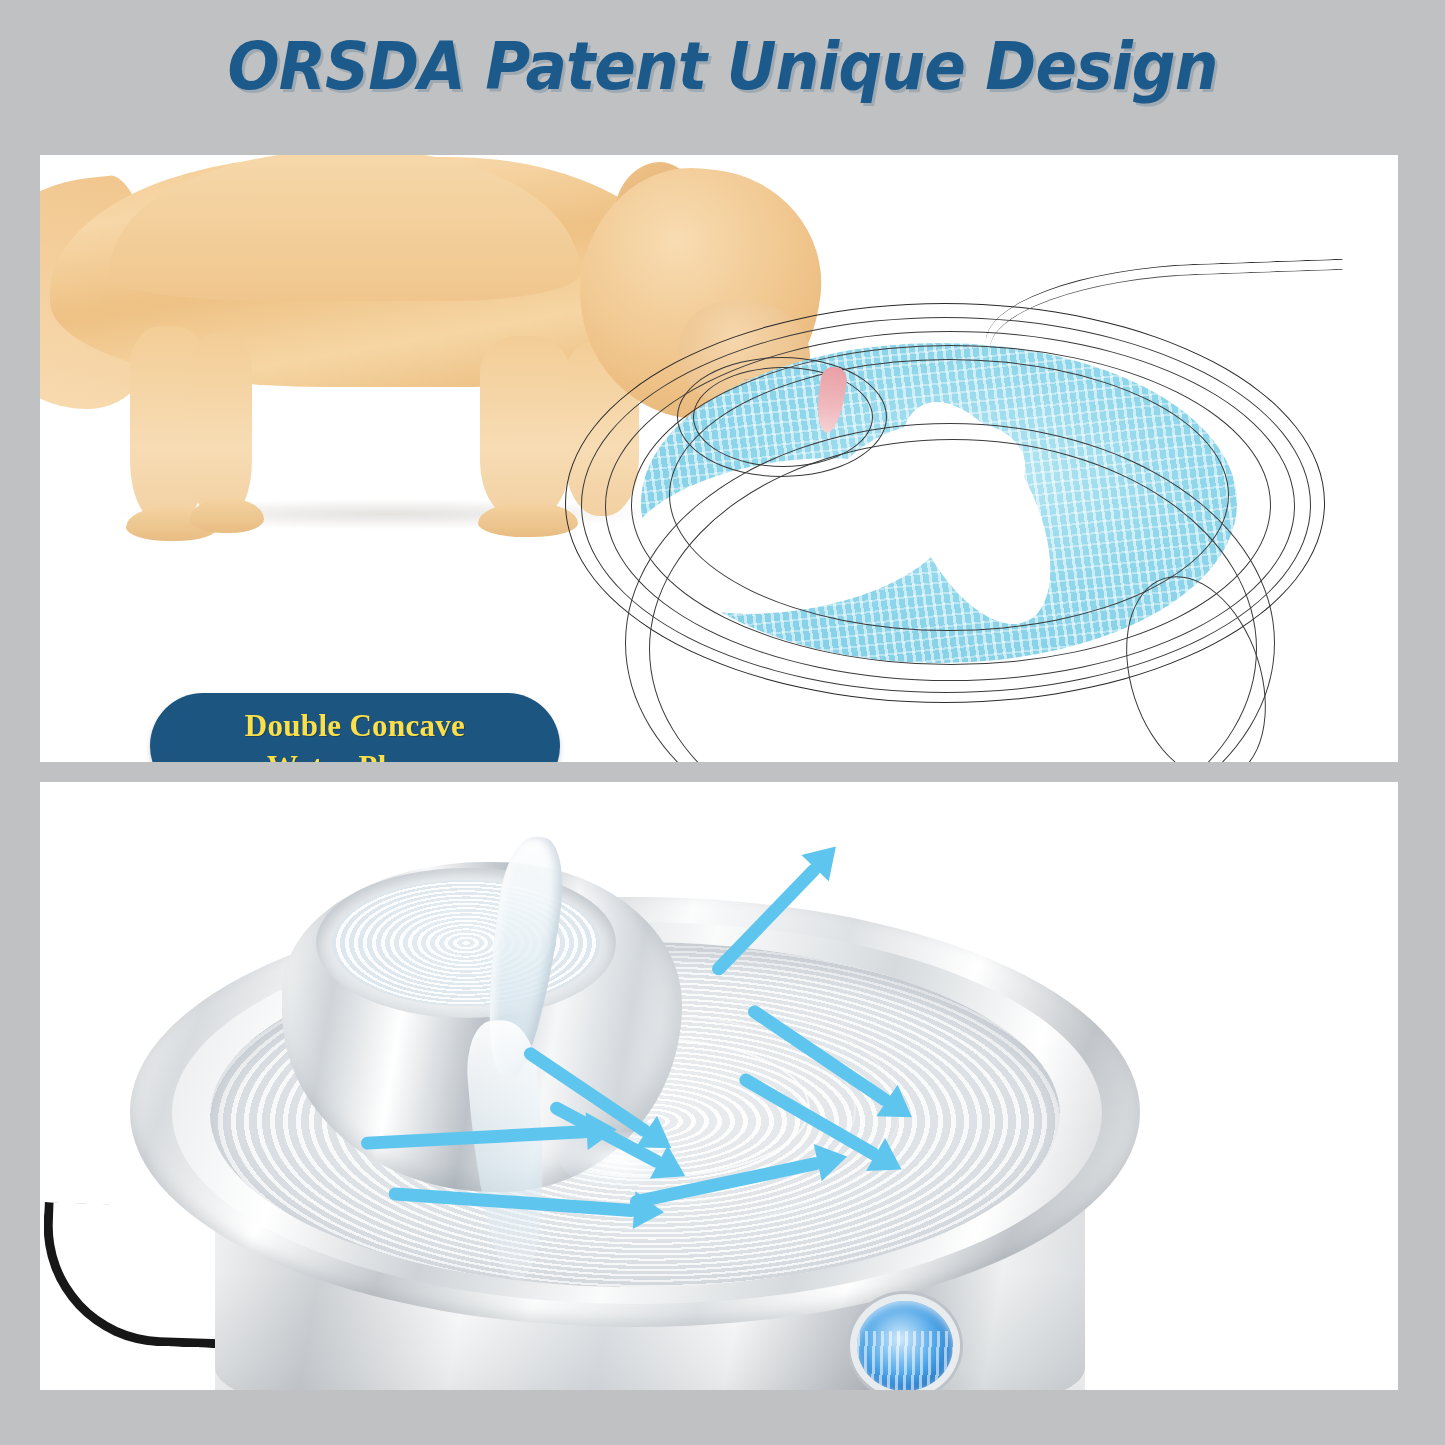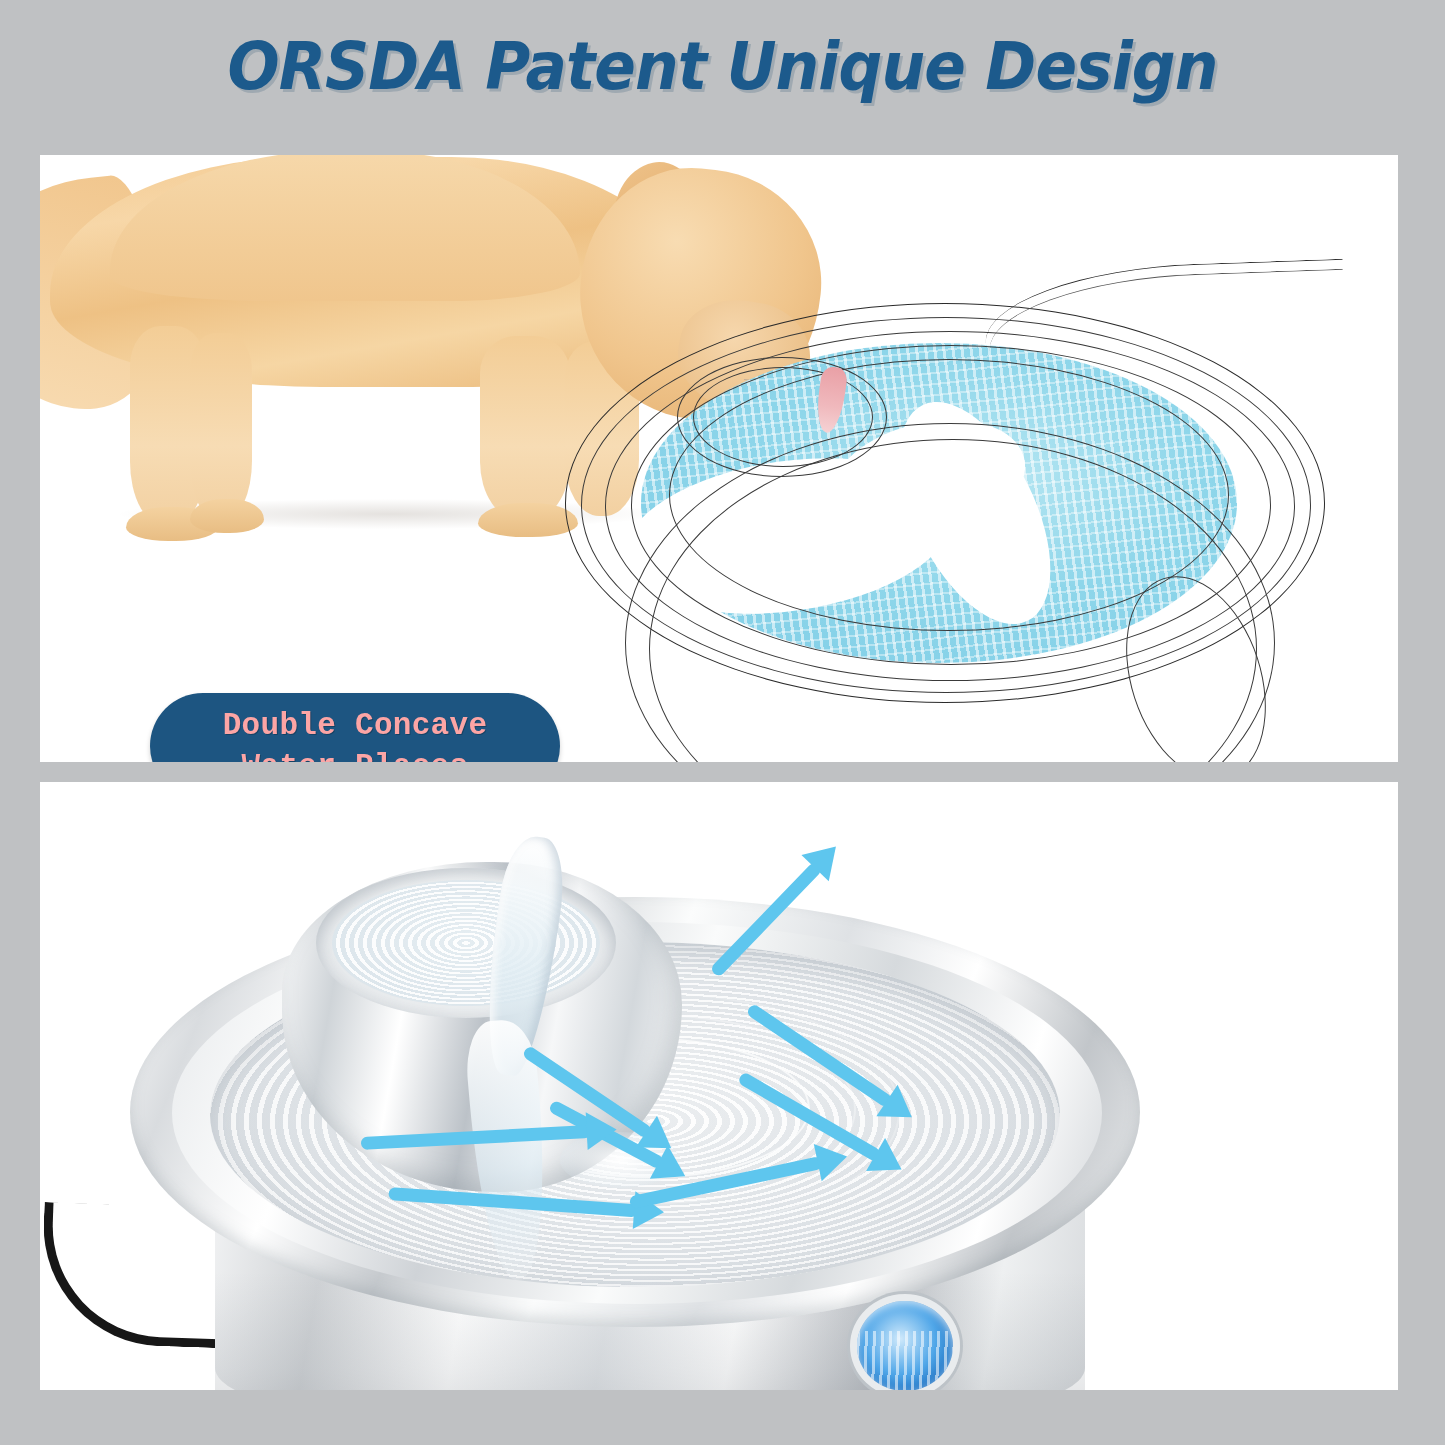--- a/index.html
+++ b/index.html
@@ -125,22 +125,22 @@
   }
   .water-notch {
     position:absolute; background:#ffffff; border-radius:50%;
   }
 
   
   .badge {
     position:absolute;
     background:#1d5581;
     border-radius:999px;
-    color:#fca5a5;
-    font-family:Liberation Mono, monospace;
+    color:#fde047;
+    font-family:Liberation Serif, serif;
     font-weight:700;
     text-align:center;
     display:flex; flex-direction:column; align-items:center; justify-content:center;
     box-shadow:0 3px 5px rgba(0,0,0,0.18);
     letter-spacing:0.3px;
   }
   #badge-1 { left:110px; top:538px; width:410px; height:106px; font-size:31px; line-height:1.33; }
   .badge span { text-shadow:1px 1px 0 rgba(0,0,0,0.22); }
 
   

